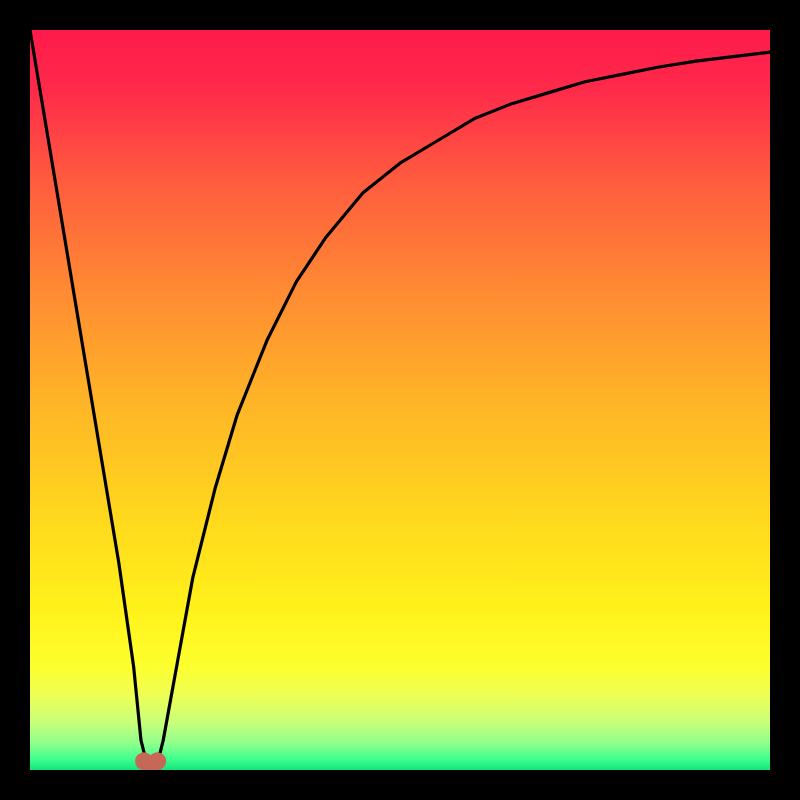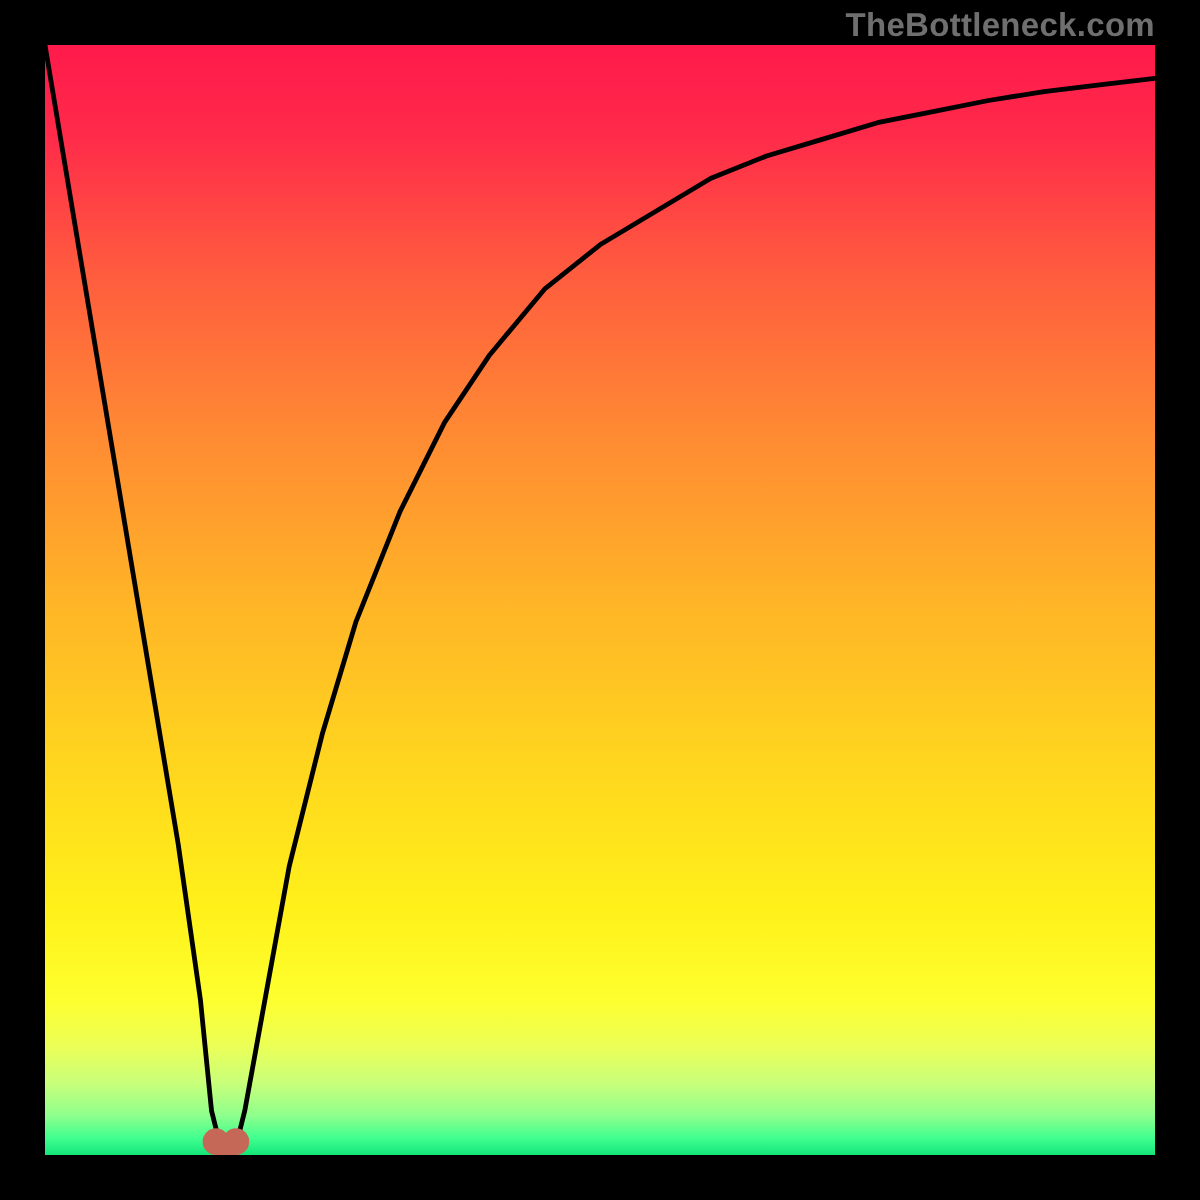--- a/index.html
+++ b/index.html
@@ -35,21 +35,20 @@
     font-weight: 600;
     letter-spacing: 0.2px;
     z-index: 10;
   }
   svg { display: block; }
 </style>
 </head>
 <body>
 
 <div class="frame">
-  <div class="watermark">TheBottleneck.com</div>
   <div class="plot-area">
     <svg id="chart-svg" width="740" height="740" viewBox="0 0 740 740">
       <defs>
         <linearGradient id="bg-grad" x1="0" y1="0" x2="0" y2="1">
             <stop offset="0%" stop-color="#ff1a4b"></stop>
             <stop offset="8%" stop-color="#ff2a4a"></stop>
             <stop offset="20%" stop-color="#ff5a3f"></stop>
             <stop offset="35%" stop-color="#ff8a33"></stop>
             <stop offset="50%" stop-color="#ffb427"></stop>
             <stop offset="65%" stop-color="#ffd61e"></stop>

